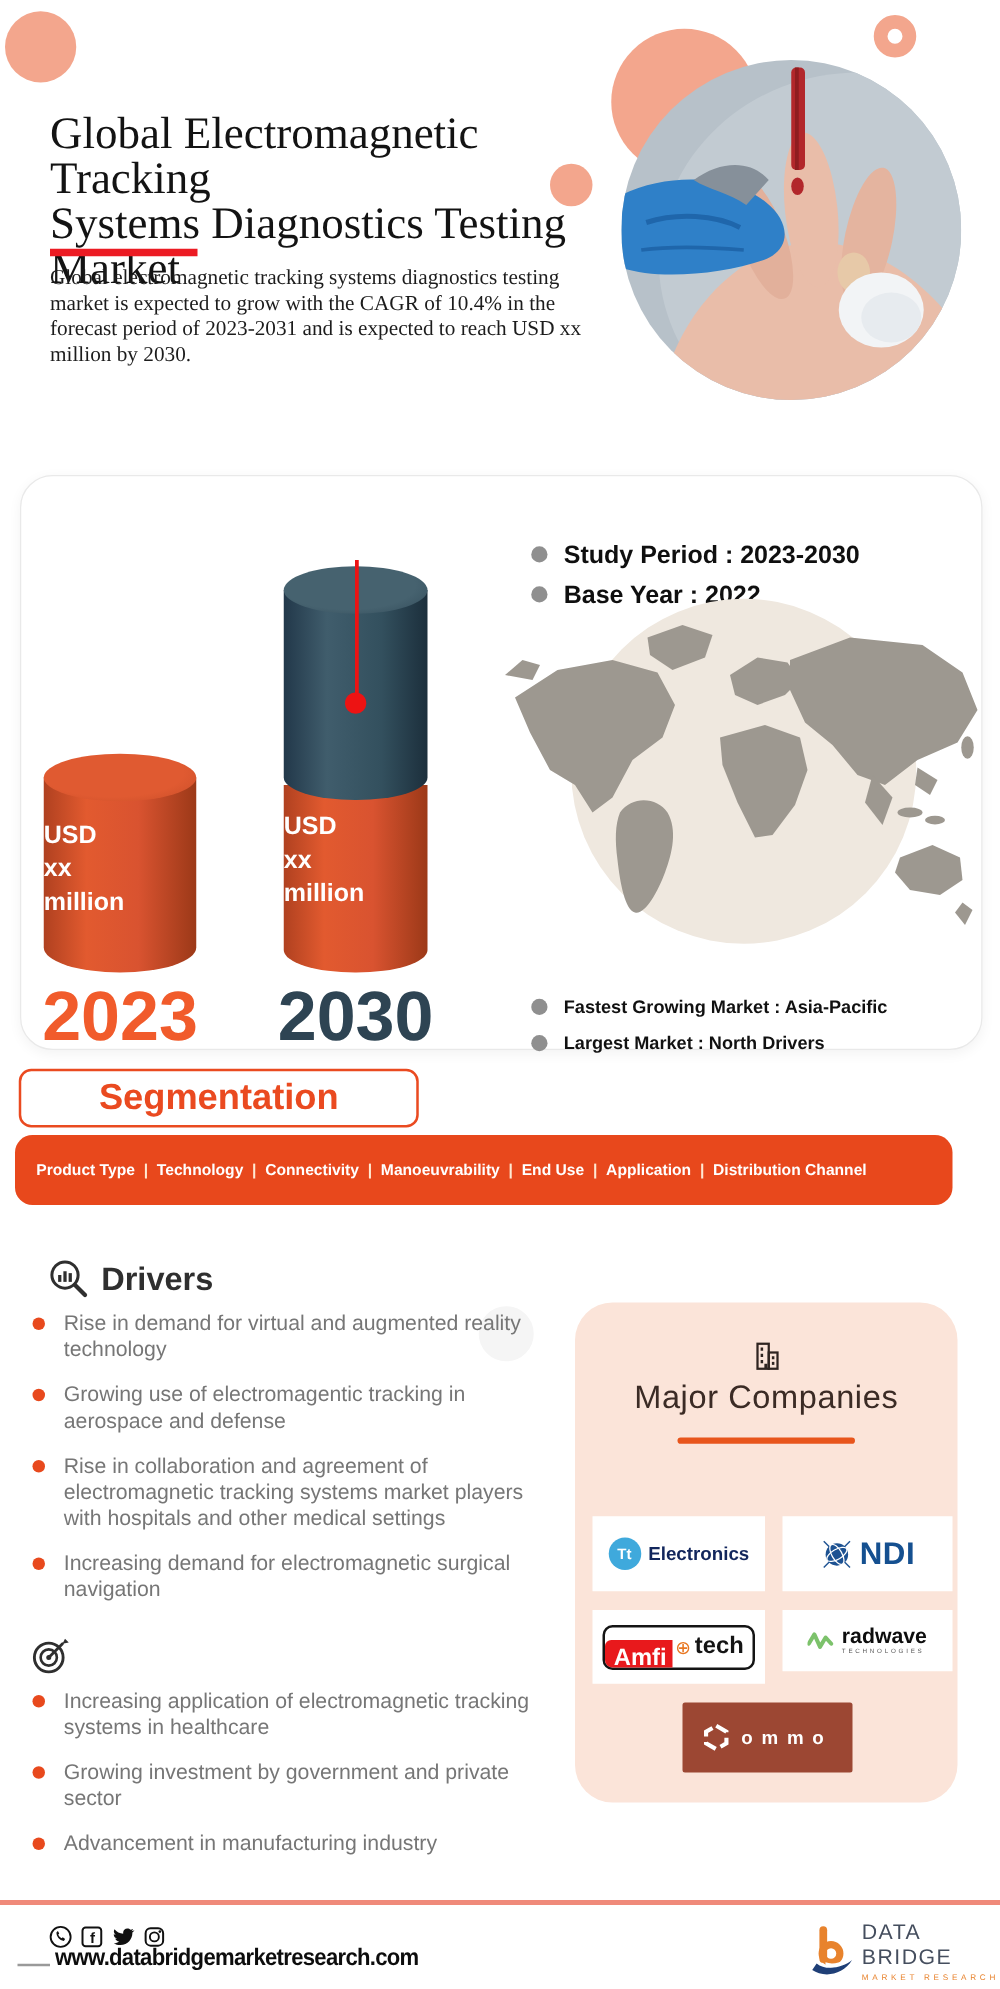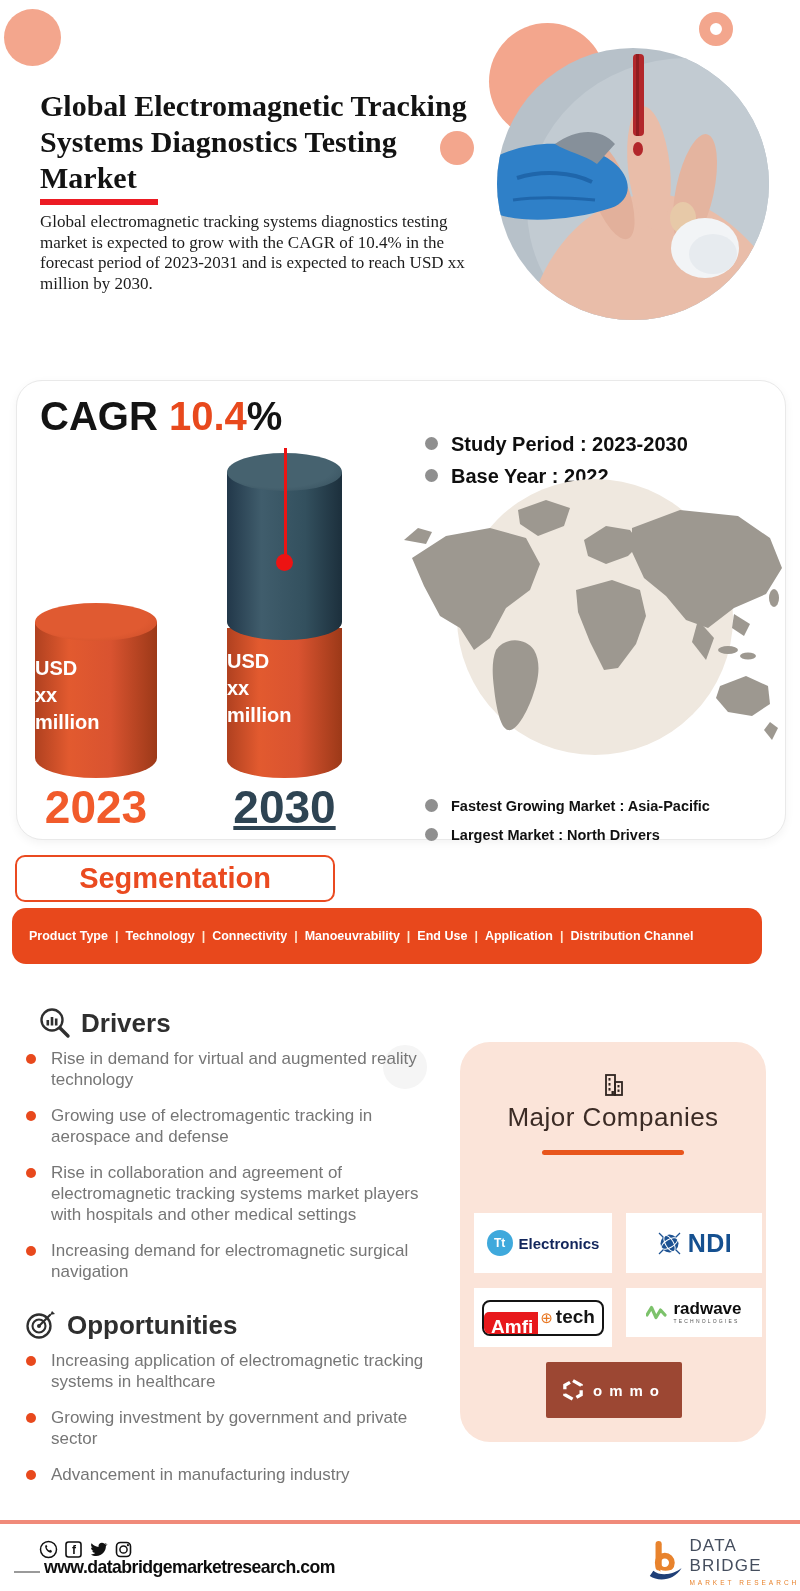--- a/index.html
+++ b/index.html
@@ -11,21 +11,21 @@
   .circle { position:absolute; border-radius:50%; }
 
   
   .dot-tl   { left:4px;  top:9px;   width:57px;  height:57px;  background:#f3a68d; }
   .dot-big  { left:489px;top:23px;  width:117px; height:117px; background:#f3a68d; }
   .ring-tr  { left:699px;top:12px;  width:34px;  height:34px;  border:11px solid #f3a68d; background:transparent; }
   .dot-sm   { left:440px;top:131px; width:34px;  height:34px;  background:#f3a68d; }
 
   
   .title { left:40px; top:88px; width:470px; font-family:"Liberation Serif", serif;
-           font-size:30px; line-height:36px; color:#131313; font-weight:700; }
+           font-size:36px; line-height:36px; color:#131313; font-weight:400; }
   .red-bar { left:40px; top:199px; width:118px; height:6px; background:#ec1b23; }
   .desc { left:40px; top:212px; width:456px; font-family:"Liberation Serif", serif;
           font-size:17px; line-height:20.5px; color:#1c1c1c; }
 
   .photo { left:497px; top:48px; width:272px; height:272px; border-radius:50%; overflow:hidden; }
 
   
   .card { left:16px; top:380px; width:770px; height:460px; background:#fff;
           border:1px solid #e9e9e9; border-radius:26px; box-shadow:0 3px 10px rgba(0,0,0,0.05); }
   .cagr { left:40px; top:394px; font-size:40px; font-weight:700; color:#141414; letter-spacing:0; }
@@ -41,23 +41,23 @@
               background:radial-gradient(ellipse at 45% 40%, #46626f 60%, #324b59 100%); }
   .c30-dark { left:227px; top:472px; width:115px; height:168px;
               background:linear-gradient(90deg,#22384a,#405d6c 30%,#33505e 68%,#1c2f3c);
               border-bottom-left-radius:57px 18px; border-bottom-right-radius:57px 18px; }
   .c30-orng { left:227px; top:628px; width:115px; height:150px;
               background:linear-gradient(90deg,#b04120,#e25a2f 28%,#d95330 62%,#9c3918);
               border-bottom-left-radius:57px 18px; border-bottom-right-radius:57px 18px; }
   .cyl-text { position:absolute; color:#fff; font-weight:700; font-size:20px; line-height:27px; }
   .t23 { left:35px;  top:655px; width:122px; }
   .t30 { left:227px; top:648px; width:115px; }
-  .yr  { position:absolute; font-size:46px; font-weight:700; text-align:center; }
+  .yr  { position:absolute; font-size:56px; font-weight:700; text-align:center; }
   .y23 { left:28px;  top:780px; width:136px; color:#f15b2b; }
-  .y30 { left:220px; top:780px; width:129px; color:#2e4453;text-decoration:underline; }
+  .y30 { left:220px; top:780px; width:129px; color:#2e4453; }
   .pointer-line { left:284px; top:448px; width:3px; height:112px; background:#ed1313; }
   .pointer-dot  { left:276px; top:554px; width:17px; height:17px; border-radius:50%; background:#ed1313; }
 
   .fact { position:absolute; display:flex; align-items:flex-start;margin-top:36px; }
   .fact .b { width:13px; height:13px; border-radius:50%; background:#8f8f8f; margin-right:13px; flex:0 0 auto; margin-top:4px; }
   .fact .t { font-size:20px; font-weight:600; color:#0f0f0f; }
   .fact.small .t { font-size:14.5px; font-weight:700; color:#111; }
   .fact.small .b { margin-top:1px; }
 
   
@@ -158,25 +158,20 @@
   <div class="abs title">
     <div>Global Electromagnetic Tracking</div>
     <div>Systems Diagnostics Testing</div>
     <div>Market</div>
   </div>
   <div class="abs red-bar"></div>
   <div class="abs desc">Global electromagnetic tracking systems diagnostics testing market is expected to grow with the CAGR of 10.4% in the forecast period of 2023-2031 and is expected to reach USD xx million by 2030.</div>
 
   <div class="abs card"></div>
 
-  <div class="abs cagr">
-    <span>CAGR</span>
-    <span> </span>
-    <span class="orange">10.4</span><span>%</span>
-  </div>
 
   <div class="abs c23-body"></div>
   <div class="cyl-top c23-top"></div>
   <div class="cyl-text t23">
     <div>USD</div>
     <div>xx</div>
     <div>million</div>
   </div>
   <div class="yr y23">2023</div>
 
@@ -285,21 +280,20 @@
   </div>
 
   <div class="sec-head" style="left:24px; top:1308px;">
     <svg width="34" height="34" viewBox="0 0 34 34">
       <circle cx="15" cy="18" r="11.5" stroke="#2f2f2f" stroke-width="2.3" fill="none"></circle>
       <circle cx="15" cy="18" r="6.5" stroke="#2f2f2f" stroke-width="2.1" fill="none"></circle>
       <circle cx="15" cy="18" r="2" fill="#2f2f2f"></circle>
       <line x1="15" y1="18" x2="26" y2="7" stroke="#2f2f2f" stroke-width="2.2" stroke-linecap="round"></line>
       <path d="M26 7 L31 6 28 3 Z" fill="#2f2f2f"></path>
     </svg>
-    <div class="txt">Opportunities</div>
   </div>
   <div class="blist" style="left:26px; top:1350px;">
     <div class="item">
       <div class="dot"></div>
       <div class="txt">Increasing application of electromagnetic tracking systems in healthcare</div>
     </div>
     <div class="item">
       <div class="dot"></div>
       <div class="txt">Growing investment by government and private sector</div>
     </div>

